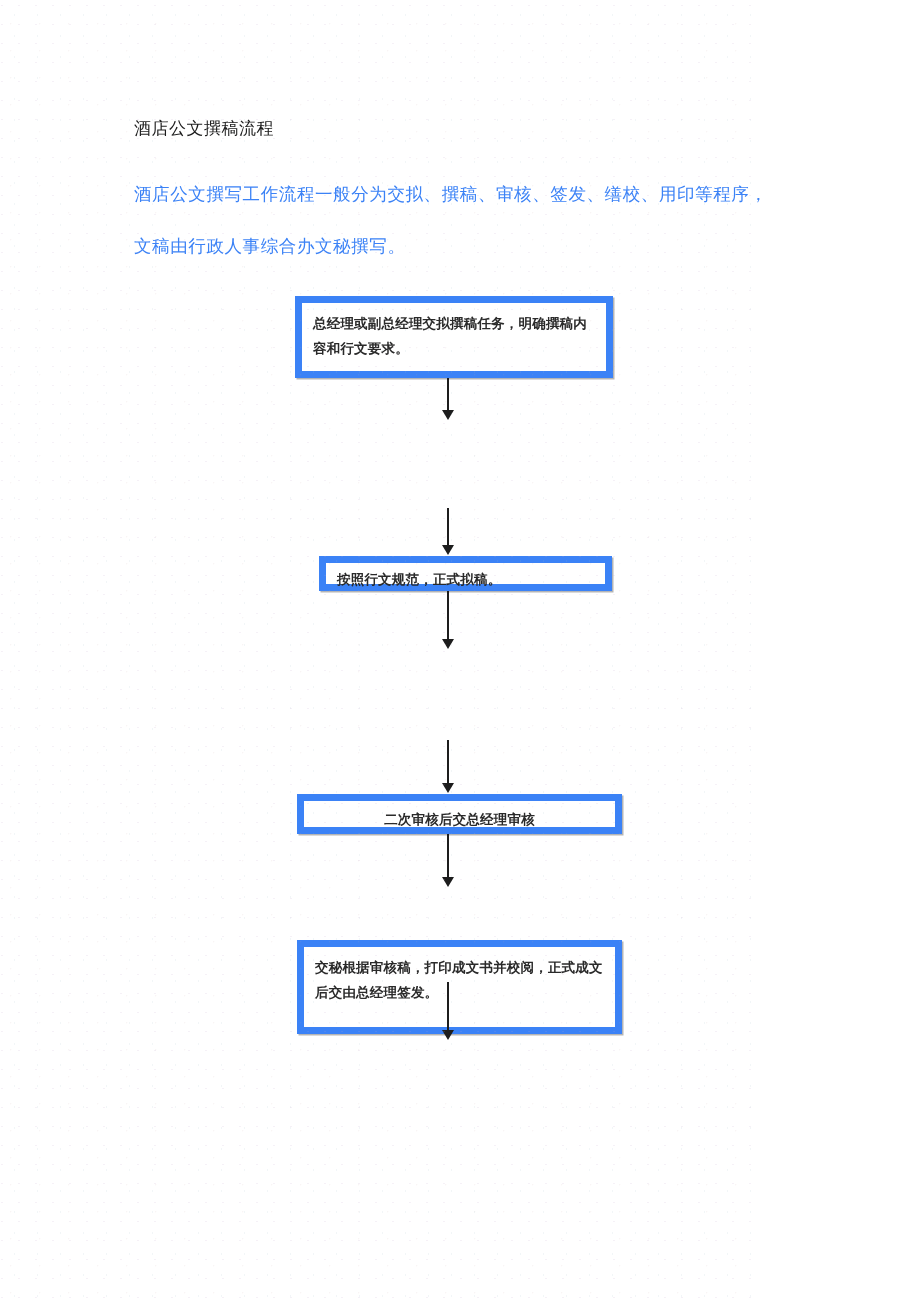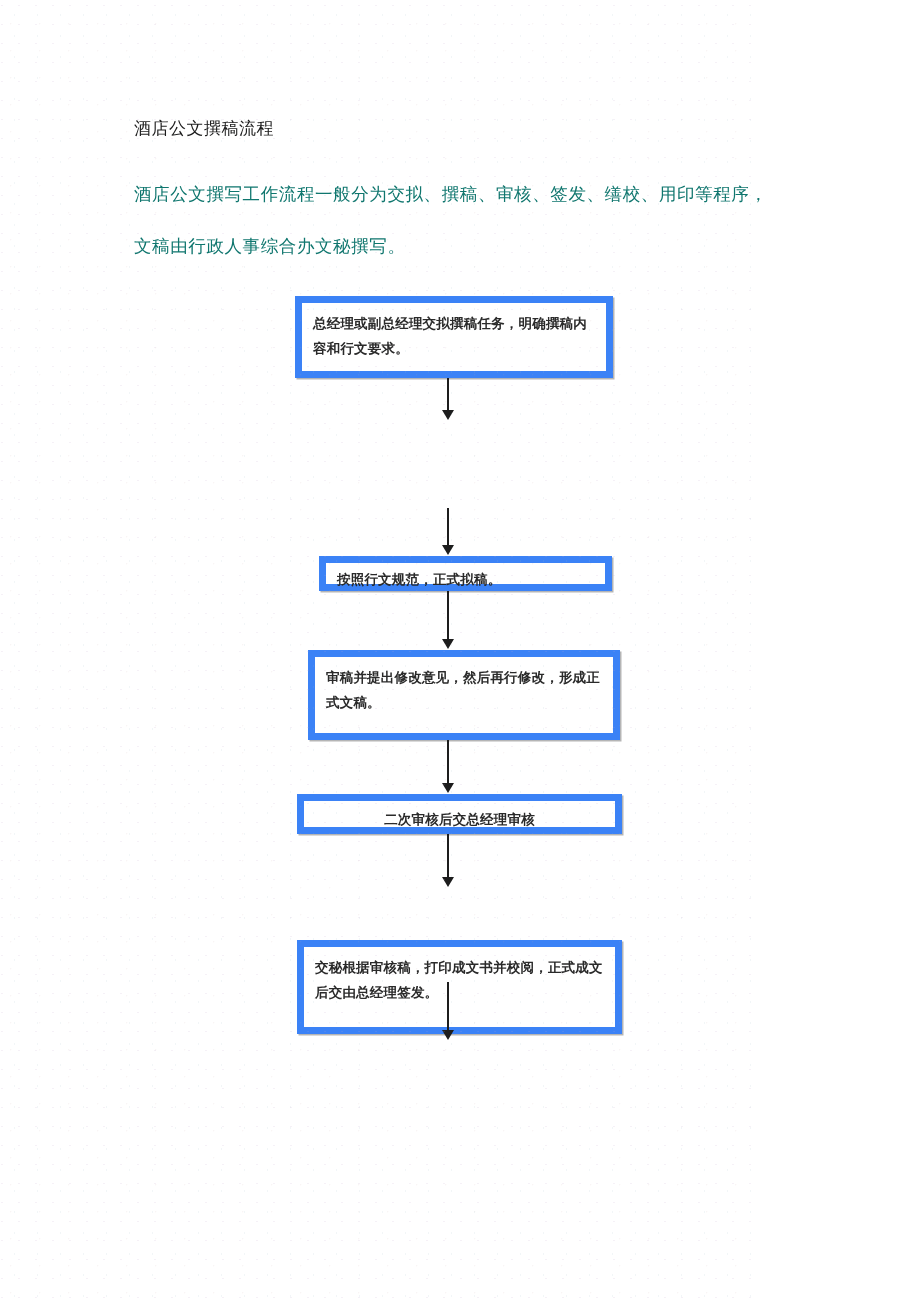--- a/index.html
+++ b/index.html
@@ -35,21 +35,21 @@
     letter-spacing: 0.5px;
     white-space: nowrap;
   }
   .doc-para {
     position: absolute;
     left: 134px;
     top: 168px;
     width: 650px;
     font-size: 17.5px;
     line-height: 52px;
-    color: #0f766e;
+    color: #3b82f6;
     letter-spacing: 0.6px;
   }
 
   
   .flow {
     position: absolute;
     left: 0;
     top: 0;
     width: 920px;
     height: 1301px;
@@ -126,23 +126,20 @@
     </div>
     <div class="conn" style="left:447px; top:378px; height:33px;"></div>
 
     <div class="conn" style="left:447px; top:508px; height:38px;"></div>
 
     <div class="node" style="left:310px; top:556px; width:293px; height:35px;margin-left:9px;">
       <div class="txt" style="top:4px;">按照行文规范，正式拟稿。</div>
     </div>
     <div class="conn" style="left:447px; top:591px; height:49px;"></div>
 
-    <div class="node" style="left:308px; top:650px; width:312px; height:90px;">
-      <div class="txt">审稿并提出修改意见，然后再行修改，形成正式文稿。</div>
-    </div>
     <div class="conn" style="left:447px; top:740px; height:44px;"></div>
 
     <div class="node center" style="left:297px; top:794px; width:325px; height:40px;">
       <div class="txt" style="top:6px;">二次审核后交总经理审核</div>
     </div>
     <div class="conn" style="left:447px; top:834px; height:44px;"></div>
 
     <div class="node" style="left:297px; top:940px; width:325px; height:94px;">
       <div class="txt">交秘根据审核稿，打印成文书并校阅，正式成文后交由总经理签发。</div>
     </div>

